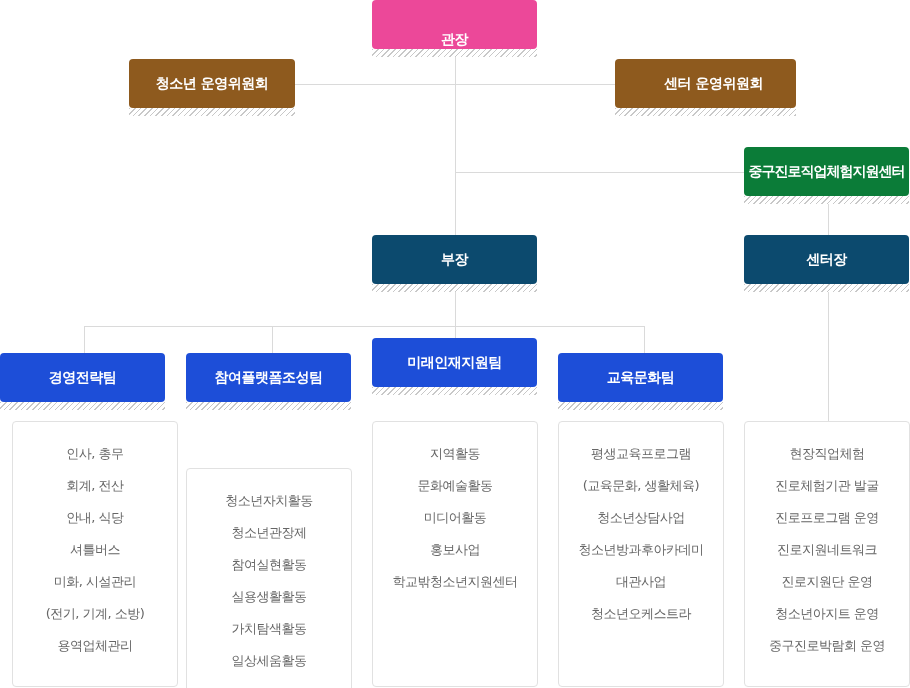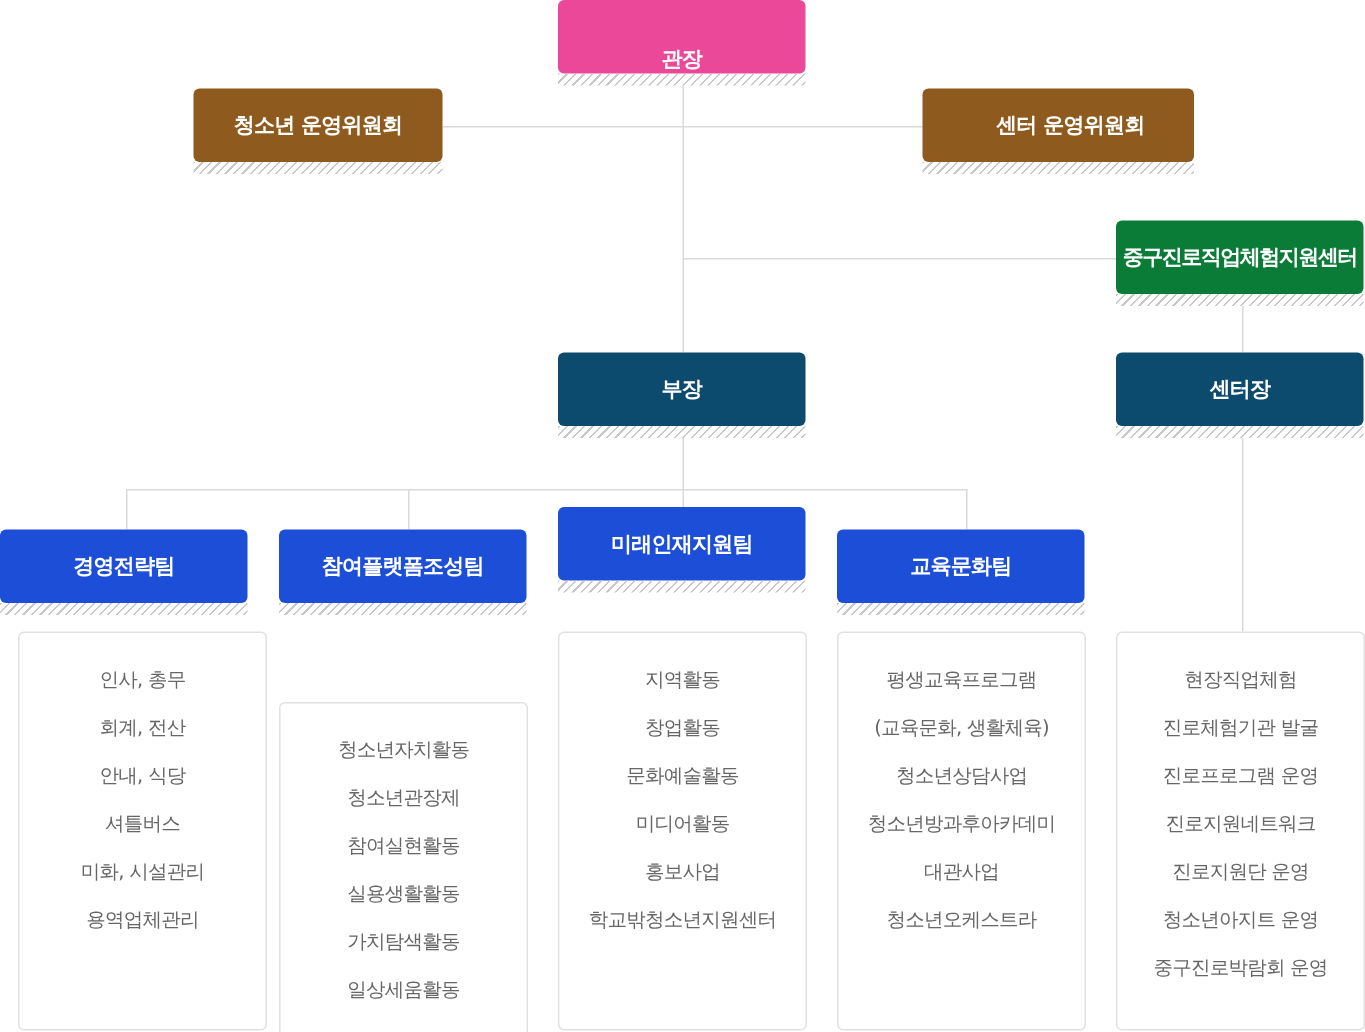--- a/index.html
+++ b/index.html
@@ -66,33 +66,33 @@
 <div class="node yellow" style="left:558px; top:353px; width:165px;">
   <span>교육문화팀</span>
 </div>
 
 <div class="list" style="left:12px; width:166px;">
   <div class="list-item">인사, 총무</div>
   <div class="list-item">회계, 전산</div>
   <div class="list-item">안내, 식당</div>
   <div class="list-item">셔틀버스</div>
   <div class="list-item">미화, 시설관리</div>
+  <div class="list-item">(전기, 기계, 소방)</div>
   <div class="list-item">용역업체관리</div>
 </div>
 <div class="list" style="left:186px; width:166px;margin-top:47px;">
   <div class="list-item">청소년자치활동</div>
   <div class="list-item">청소년관장제</div>
   <div class="list-item">참여실현활동</div>
   <div class="list-item">실용생활활동</div>
   <div class="list-item">가치탐색활동</div>
   <div class="list-item">일상세움활동</div>
 </div>
 <div class="list" style="left:372px; width:166px;">
   <div class="list-item">지역활동</div>
-  <div class="list-item">창업활동</div>
   <div class="list-item">문화예술활동</div>
   <div class="list-item">미디어활동</div>
   <div class="list-item">홍보사업</div>
   <div class="list-item">학교밖청소년지원센터</div>
 </div>
 <div class="list" style="left:558px; width:166px;">
   <div class="list-item">평생교육프로그램</div>
   <div class="list-item">(교육문화, 생활체육)</div>
   <div class="list-item">청소년상담사업</div>
   <div class="list-item">청소년방과후아카데미</div>

